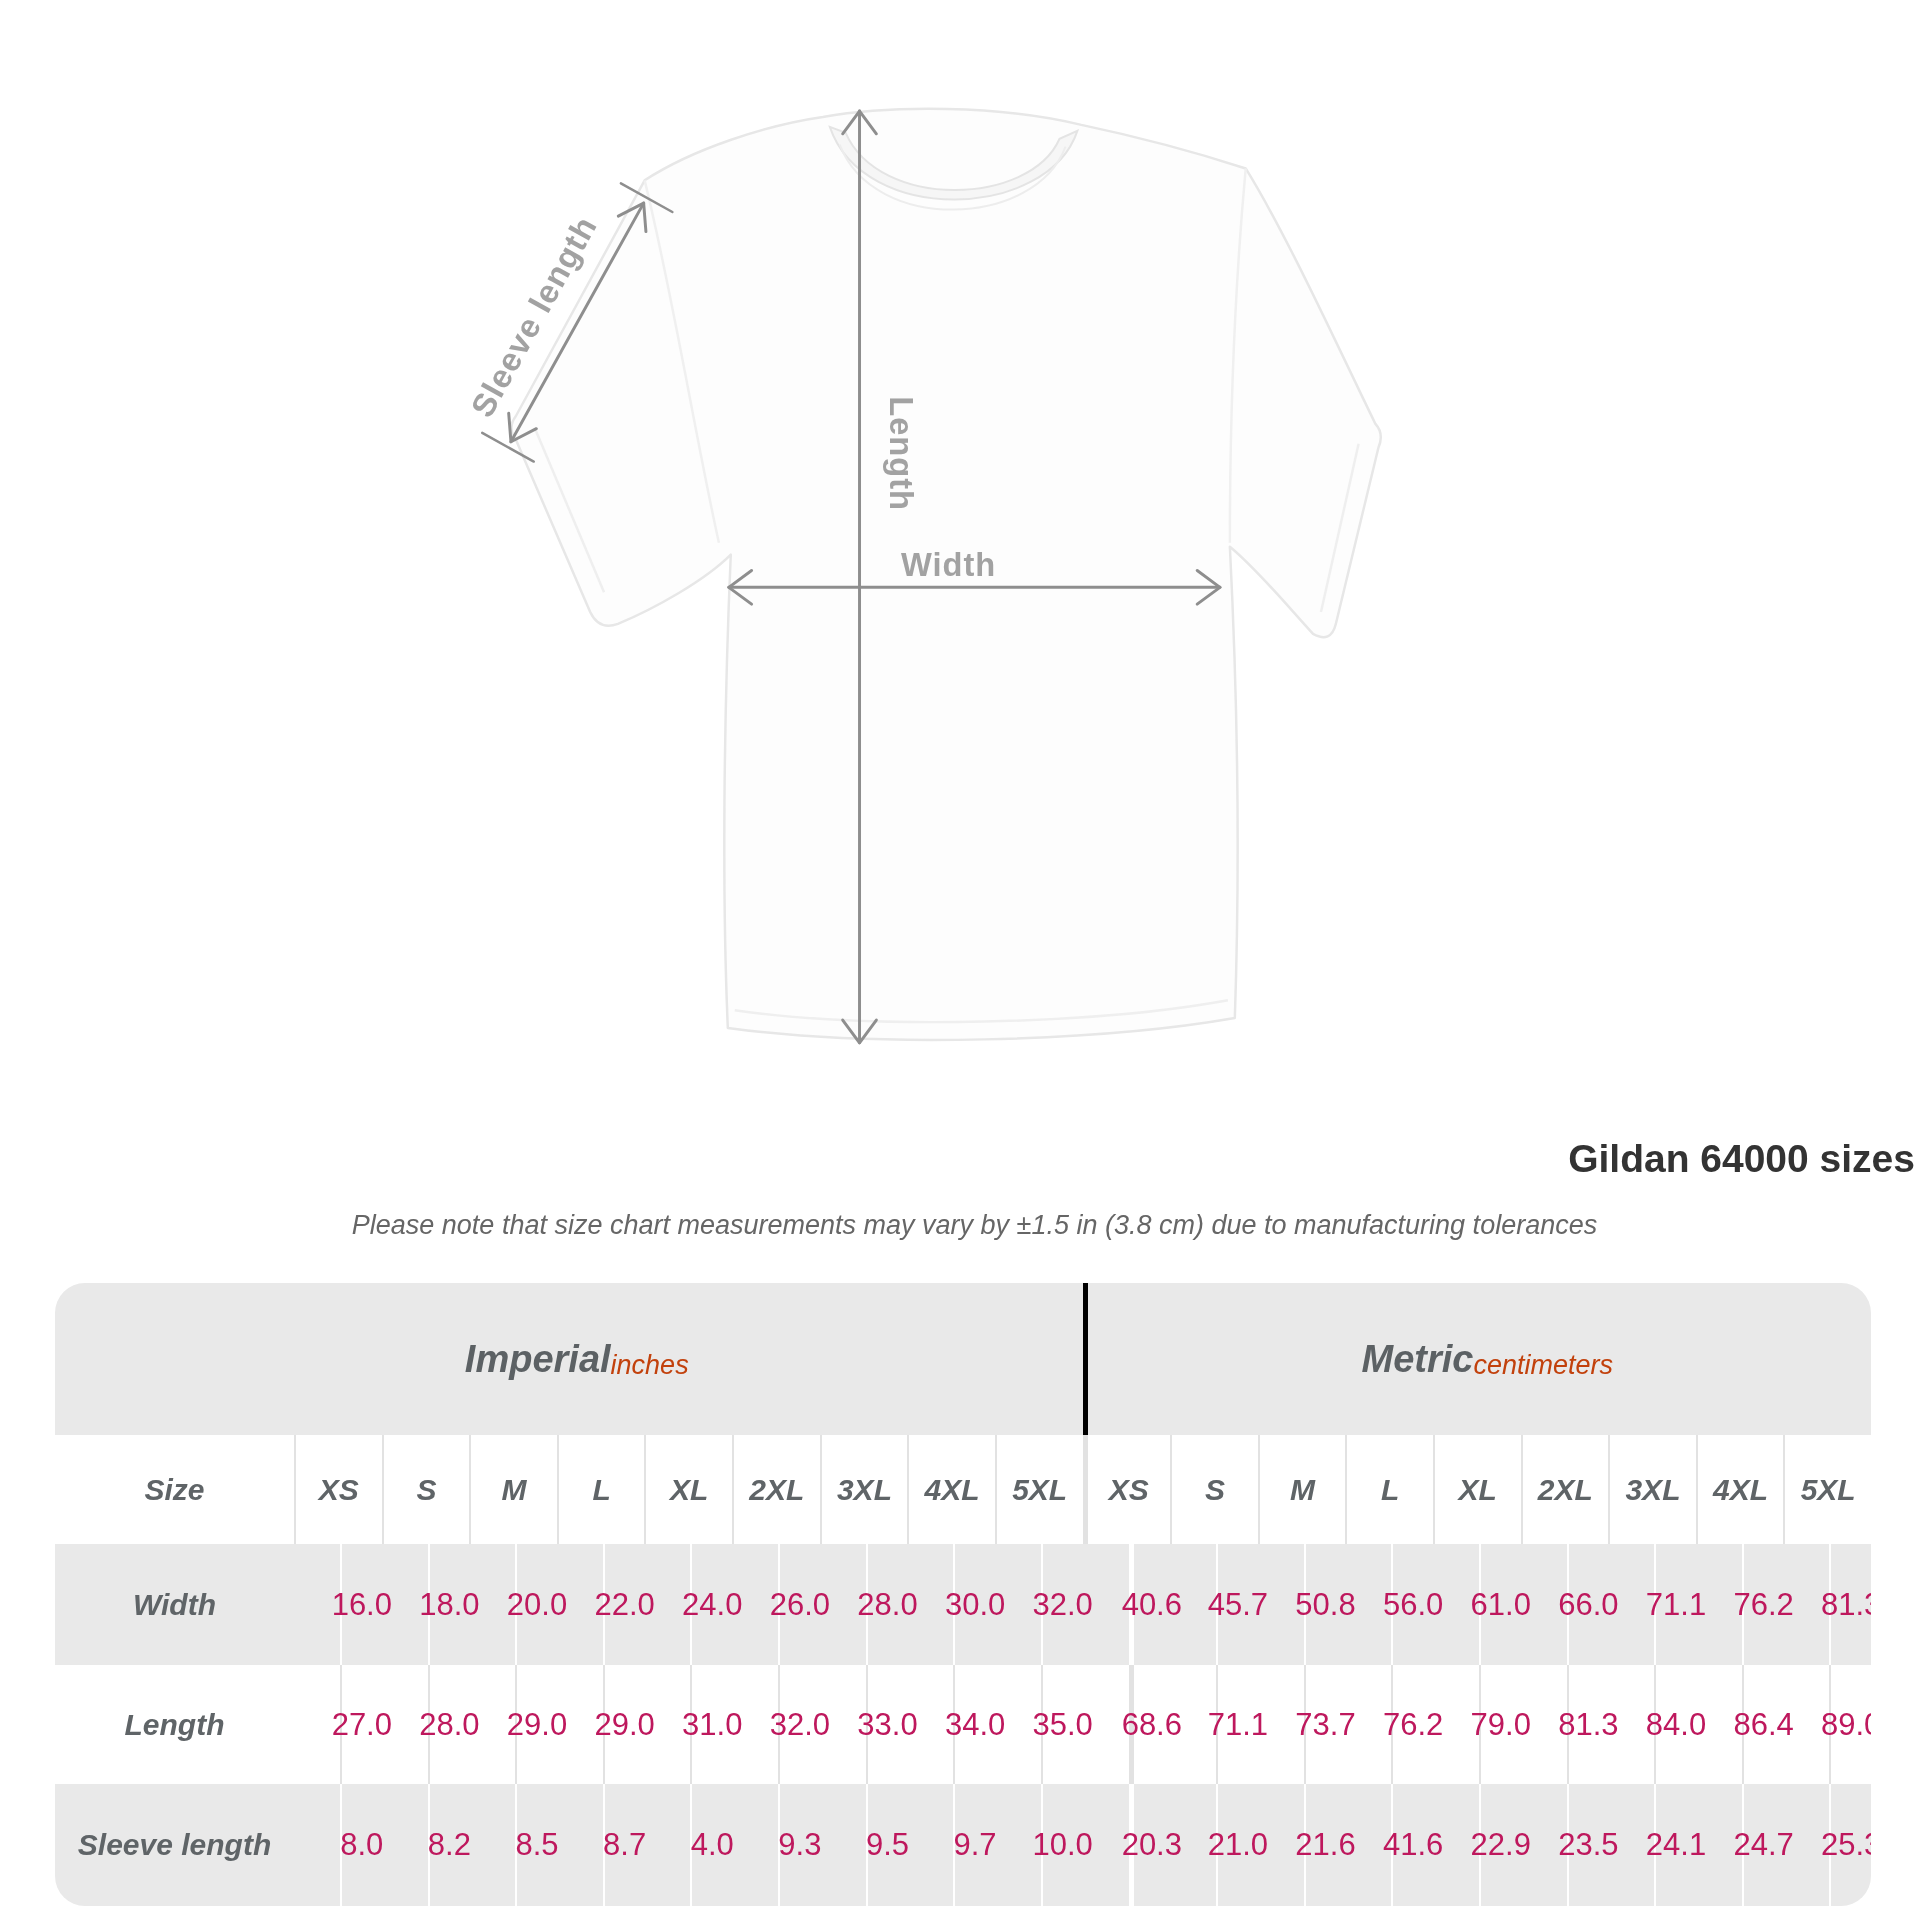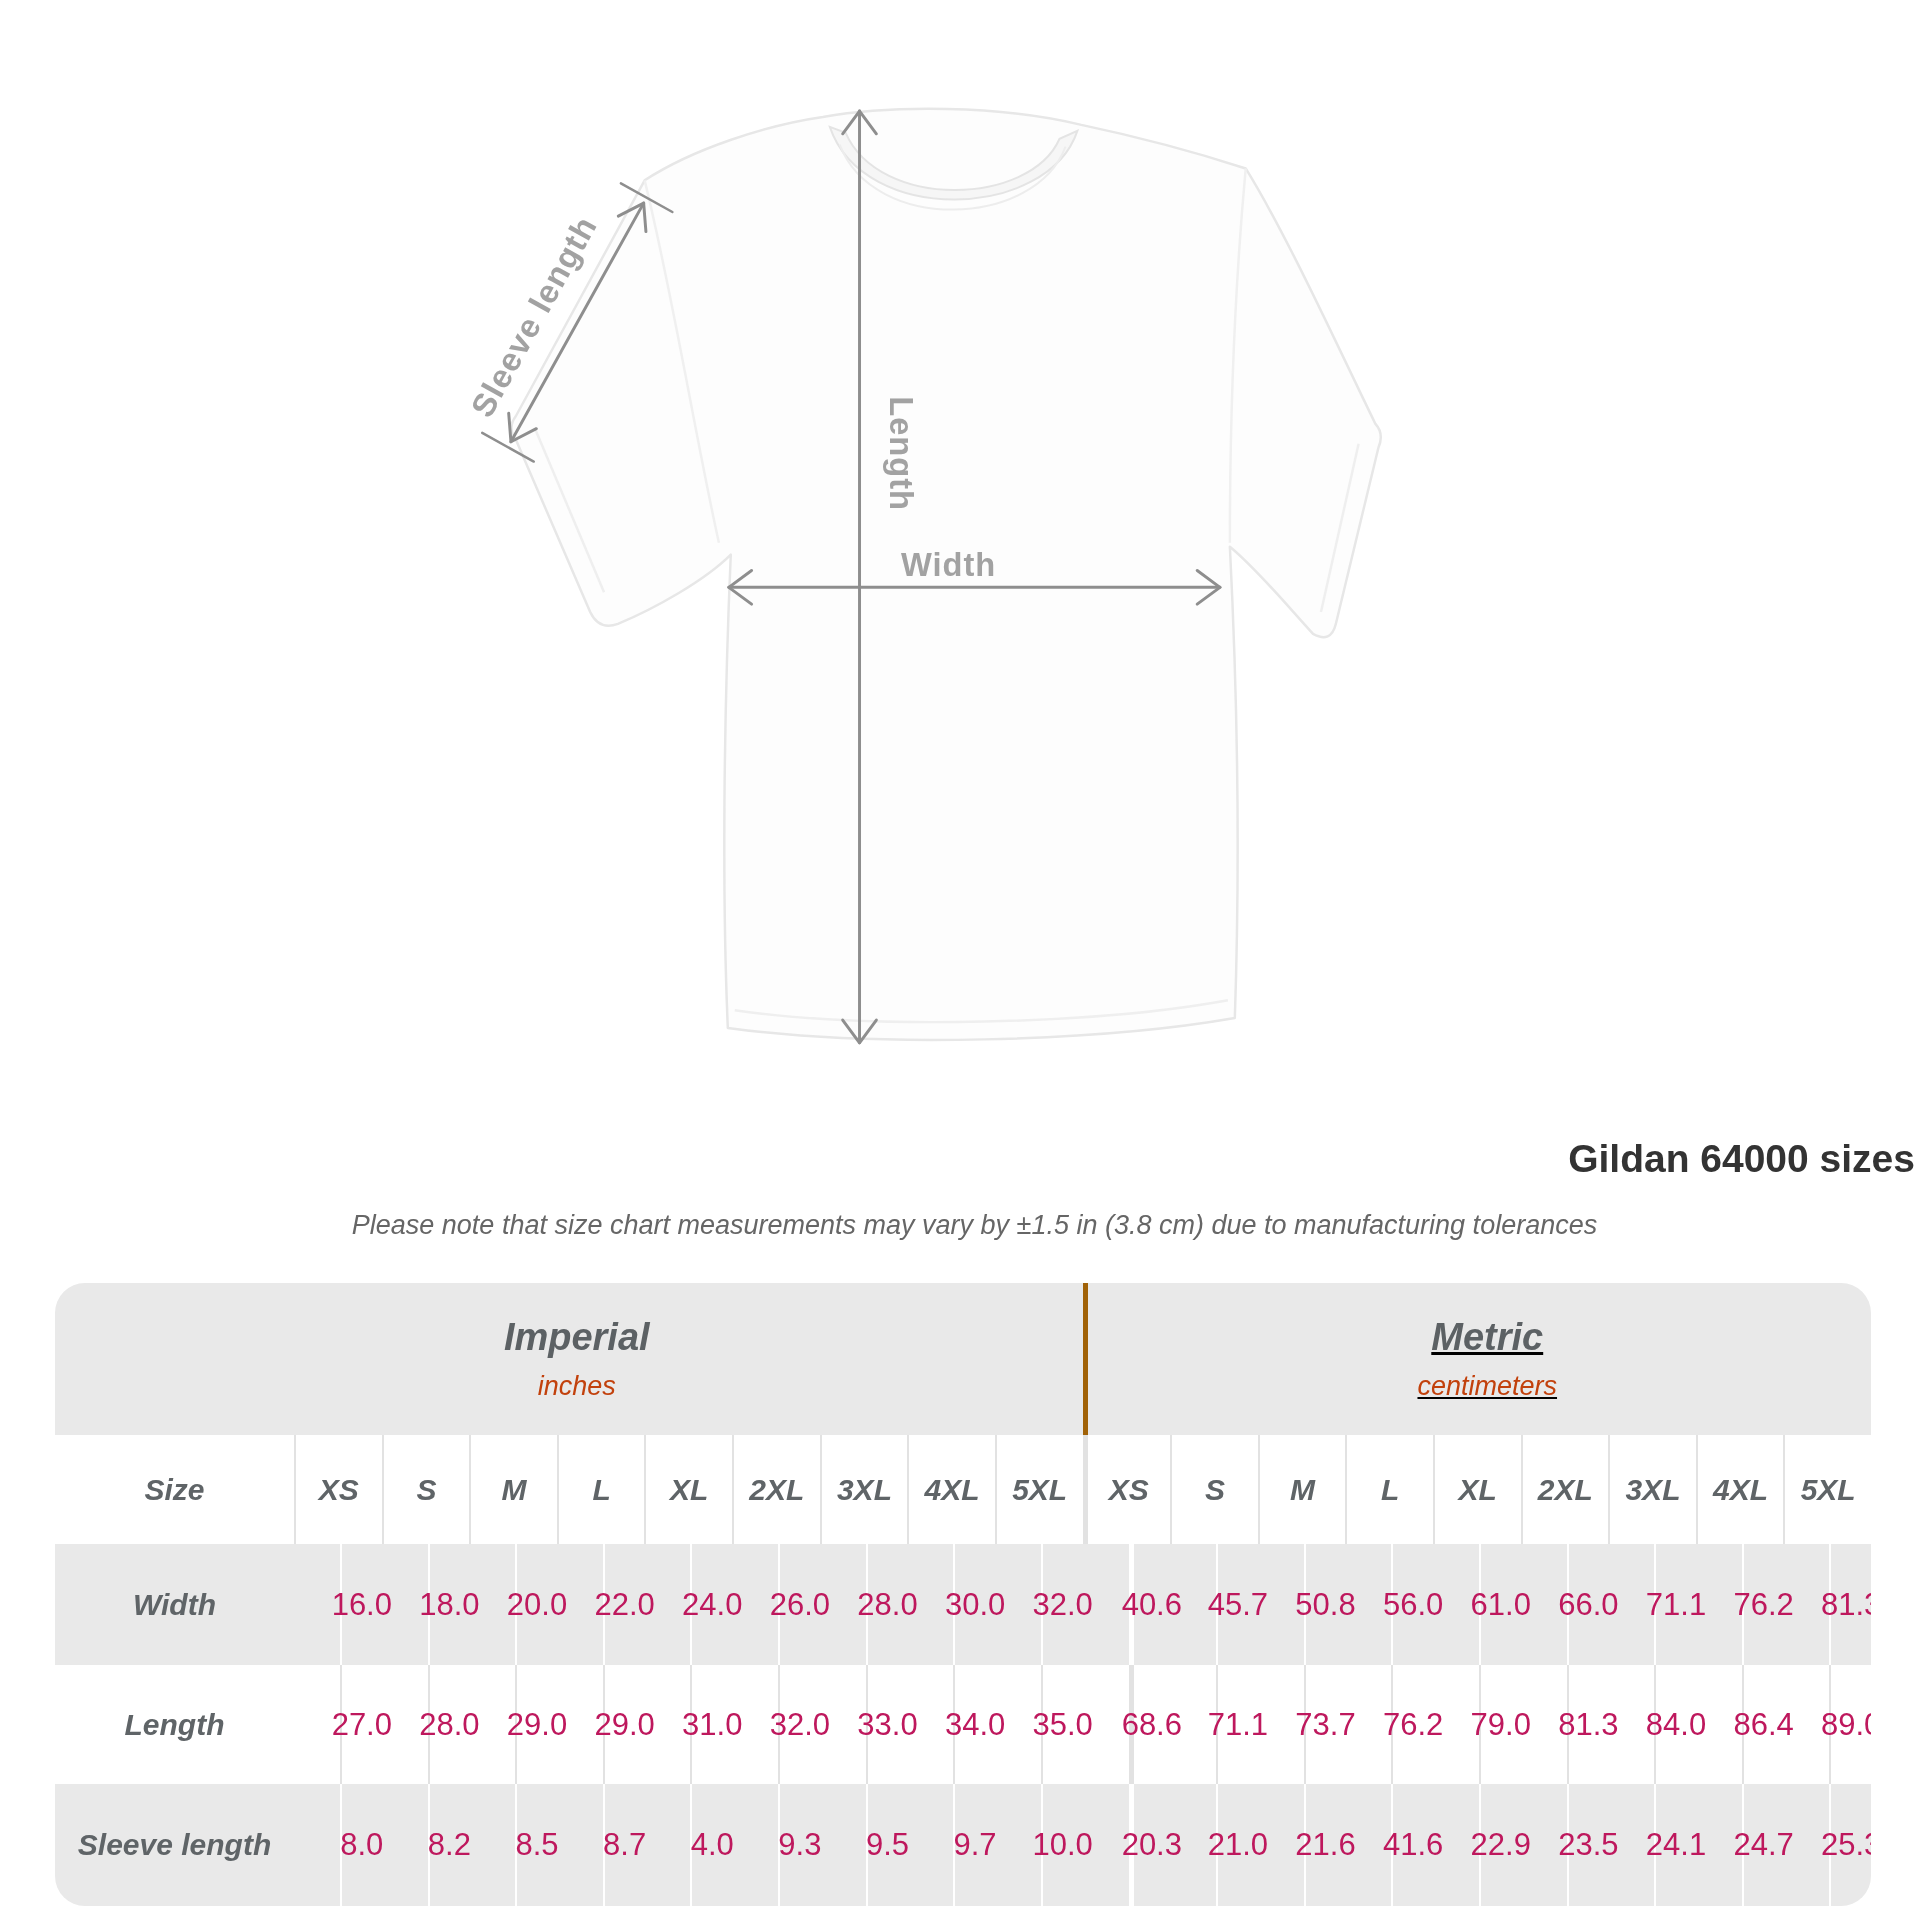--- a/index.html
+++ b/index.html
@@ -23,23 +23,23 @@
   .trow{display:grid;grid-template-columns:239px repeat(18,1fr);}
   .trow.white{background:#ffffff;--dv:#e2e2e2;}
   .trow.gray{background:#e9e9e9;--dv:#ffffff;}
   .cell{display:flex;align-items:center;justify-content:center;min-width:0;}
   .cell.b{border-left:2px solid var(--dv);}
   .cell.bg{border-left:5px solid var(--dv);}
   .lab,.hd{font-weight:bold;color:#5f6467;font-size:30px;font-style:italic;}
   .val{font-size:31px;color:#be185d;margin-left:46px;}
 
   .grouprow{display:grid;grid-template-columns:239px repeat(18,1fr);background:#e9e9e9;}
-  .gcell{display:flex;flex-direction:column;align-items:center;justify-content:center;padding-left:16px;}
+  .gcell{display:flex;flex-direction:row;align-items:center;justify-content:center;padding-left:16px;}
   .g1{grid-column:1/11;}
-  .g2{grid-column:11/20;border-left:5px solid #a16207;text-decoration:underline;}
+  .g2{grid-column:11/20;border-left:5px solid #000000;}
   .gtitle{font-size:38px;font-weight:bold;font-style:italic;color:#5c6164;}
   .gunit{font-size:27px;font-style:italic;color:#c2410c;margin-top:12px;text-align:right;}
 </style>
 </head>
 <body>
 
 <div class="stage">
 
   <svg class="shirt-svg" viewBox="0 0 1946 1150">
 

